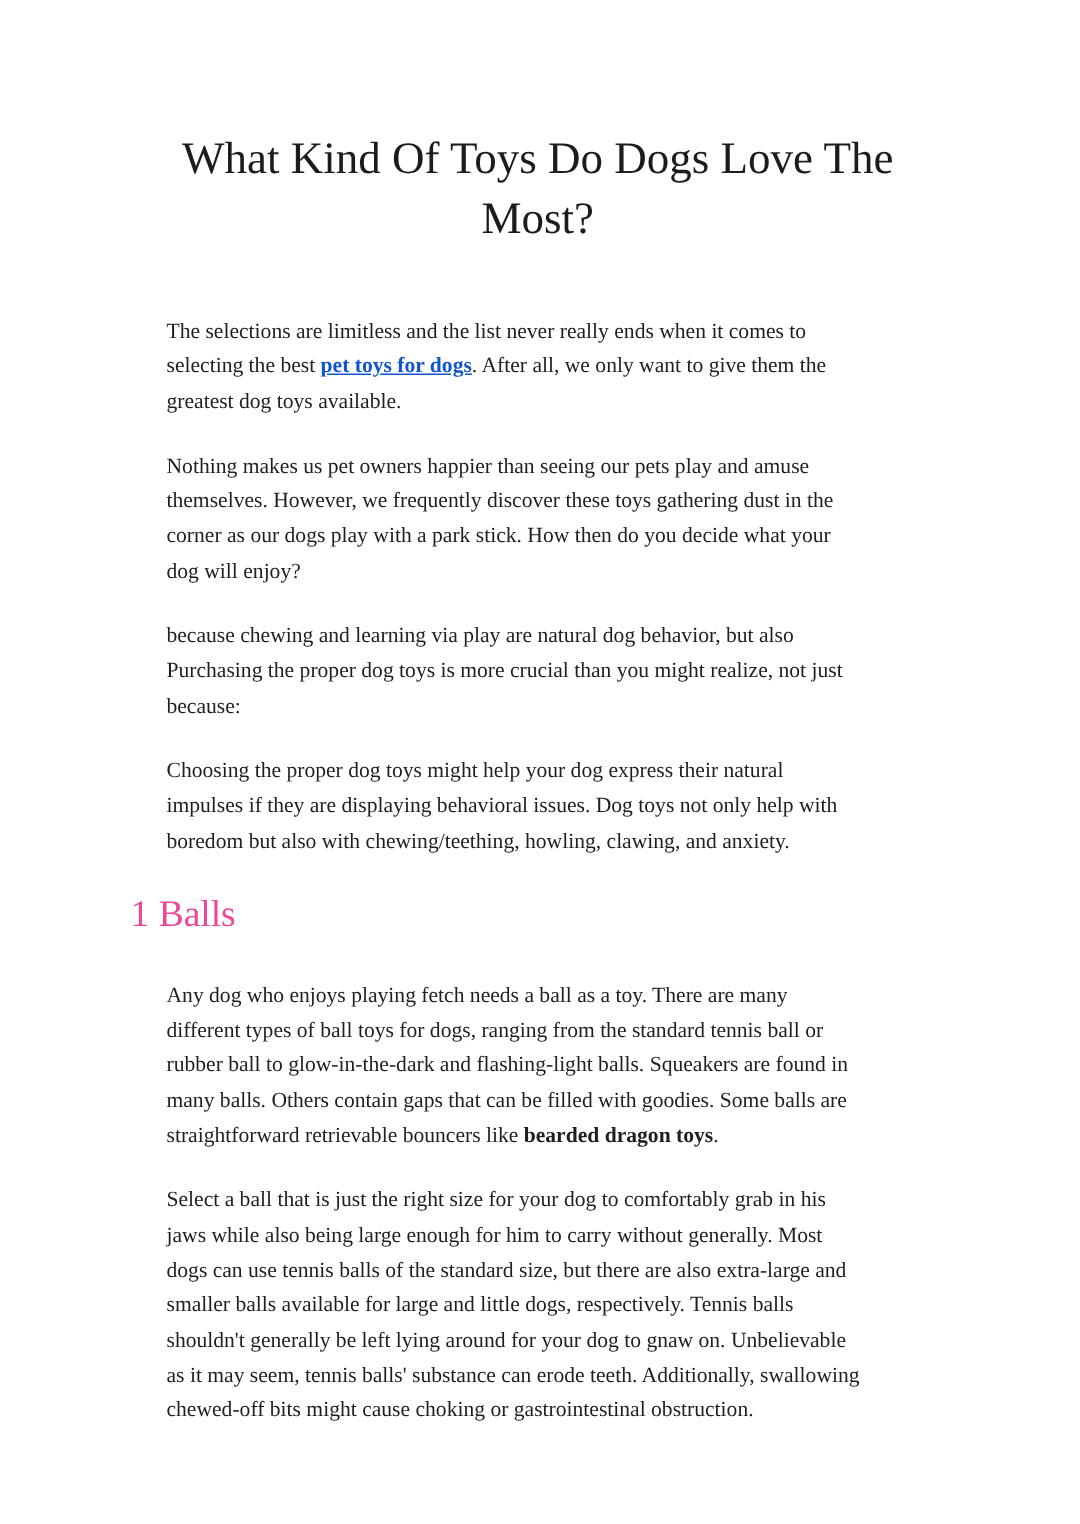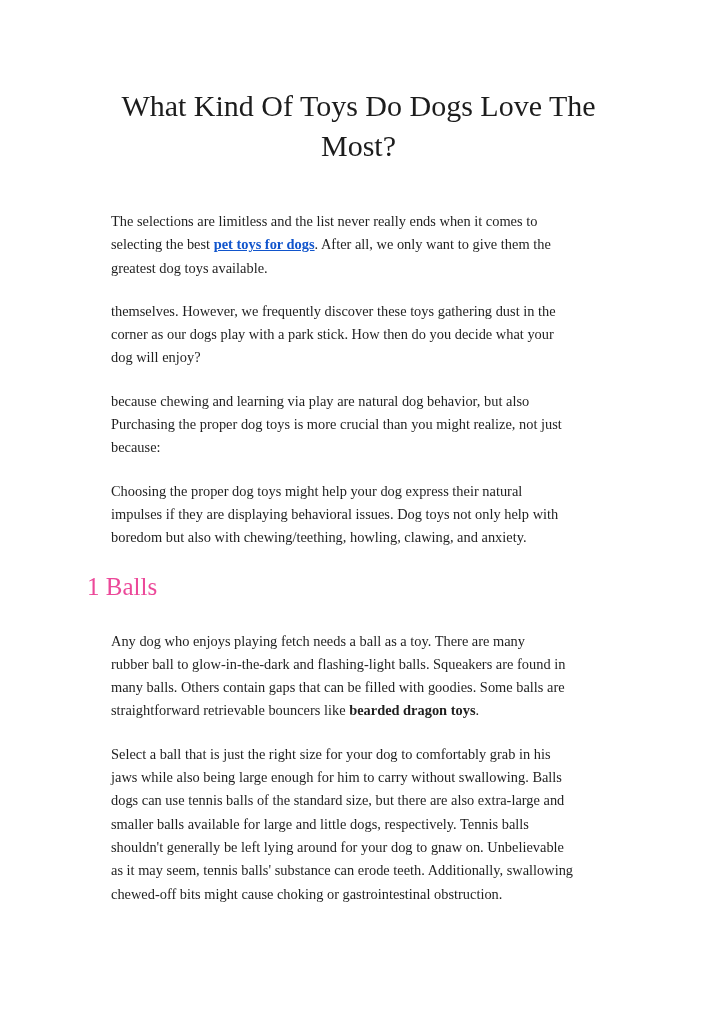--- a/index.html
+++ b/index.html
@@ -71,44 +71,46 @@
       <span class="title-line">What Kind Of Toys Do Dogs Love The</span>
       <span class="title-line">Most?</span>
     </h1>
     <div class="doc-body">
         <p class="para">
           <span class="line"><span class="plain">The selections are limitless and the list never really ends when it comes to</span></span>
           <span class="line"><span class="plain">selecting the best </span><a href="#" class="link" style="color: rgb(17, 85, 204);">pet toys for dogs</a><span class="plain">. After all, we only want to give them the</span></span>
           <span class="line"><span class="plain">greatest dog toys available.</span></span>
         </p>
         <p class="para">
+          <span class="line"><span class="plain">Nothing makes us pet owners happier than seeing our pets play and amuse</span></span>
           <span class="line"><span class="plain">themselves. However, we frequently discover these toys gathering dust in the</span></span>
           <span class="line"><span class="plain">corner as our dogs play with a park stick. How then do you decide what your</span></span>
           <span class="line"><span class="plain">dog will enjoy?</span></span>
         </p>
         <p class="para">
           <span class="line"><span class="plain">because chewing and learning via play are natural dog behavior, but also</span></span>
           <span class="line"><span class="plain">Purchasing the proper dog toys is more crucial than you might realize, not just</span></span>
           <span class="line"><span class="plain">because:</span></span>
         </p>
         <p class="para">
           <span class="line"><span class="plain">Choosing the proper dog toys might help your dog express their natural</span></span>
           <span class="line"><span class="plain">impulses if they are displaying behavioral issues. Dog toys not only help with</span></span>
           <span class="line"><span class="plain">boredom but also with chewing/teething, howling, clawing, and anxiety.</span></span>
         </p>
         <h2 class="heading">1 Balls</h2>
         <p class="para">
           <span class="line"><span class="plain">Any dog who enjoys playing fetch needs a ball as a toy. There are many</span></span>
+          <span class="line"><span class="plain">different types of ball toys for dogs, ranging from the standard tennis ball or</span></span>
           <span class="line"><span class="plain">rubber ball to glow-in-the-dark and flashing-light balls. Squeakers are found in</span></span>
           <span class="line"><span class="plain">many balls. Others contain gaps that can be filled with goodies. Some balls are</span></span>
           <span class="line"><span class="plain">straightforward retrievable bouncers like </span><span class="bold">bearded dragon toys</span><span class="plain">.</span></span>
         </p>
         <p class="para">
           <span class="line"><span class="plain">Select a ball that is just the right size for your dog to comfortably grab in his</span></span>
-          <span class="line"><span class="plain">jaws while also being large enough for him to carry without swallowing. Balls</span></span>
+          <span class="line"><span class="plain">jaws while also being large enough for him to carry without generally. Most</span></span>
           <span class="line"><span class="plain">dogs can use tennis balls of the standard size, but there are also extra-large and</span></span>
           <span class="line"><span class="plain">smaller balls available for large and little dogs, respectively. Tennis balls</span></span>
           <span class="line"><span class="plain">shouldn't generally be left lying around for your dog to gnaw on. Unbelievable</span></span>
           <span class="line"><span class="plain">as it may seem, tennis balls' substance can erode teeth. Additionally, swallowing</span></span>
           <span class="line"><span class="plain">chewed-off bits might cause choking or gastrointestinal obstruction.</span></span>
         </p>
       </div>
   </div>
 </div>
 

